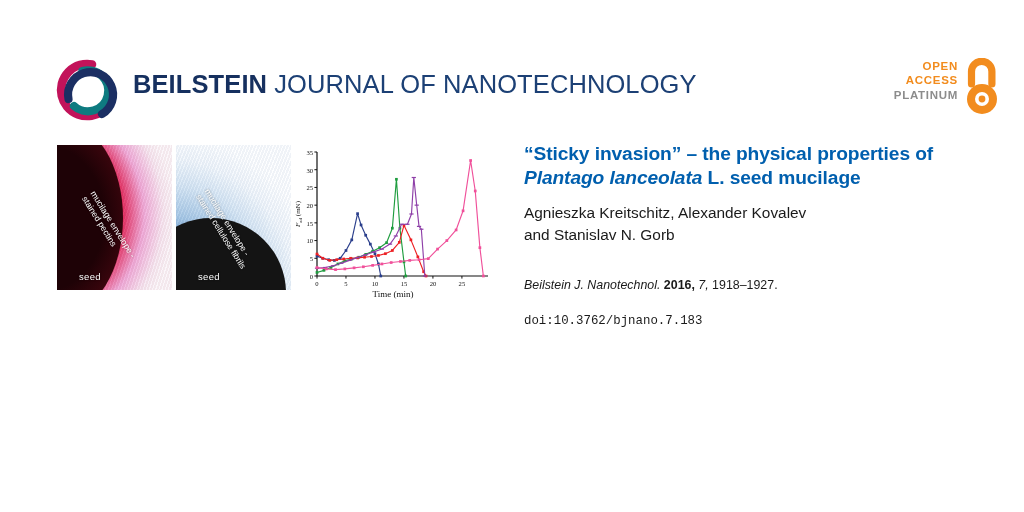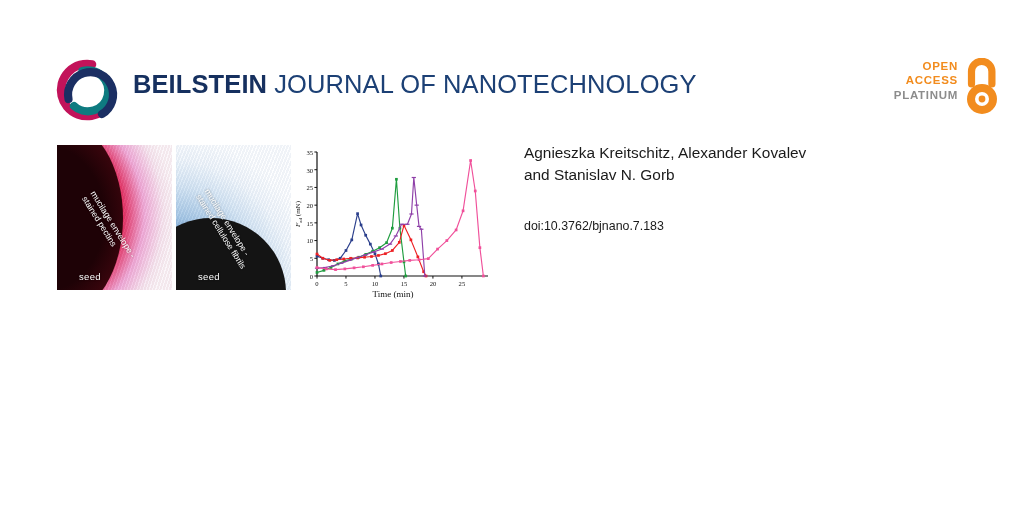--- a/index.html
+++ b/index.html
@@ -182,23 +182,24 @@
 
   #citation-block {
     margin-top: 31px;
     font-size: 12.4px;
     color: #1a1a1a;
   }
   #citation-line { line-height: 1.4; }
   #citation-line .ci-italic { font-style: italic; }
   #citation-line .ci-bold { font-weight: bold; }
   #doi-block {
-    margin-top: 5px;
+    margin-top: 18px;
     font-size: 12.4px;
     line-height: 1.5;
+    font-family: Liberation Mono, monospace;
   }
 </style>
 </head>
 <body>
 
 <div id="header">
 
   <div id="logo-mark">
     <svg width="70" height="70" viewBox="0 0 70 70" aria-hidden="true">
 
@@ -389,21 +390,30 @@
       <text id="chart-xlabel" x="99" y="152" text-anchor="middle" font-family="'Liberation Serif', serif" font-size="9" fill="#111">Time (min)</text>
       <g id="chart-ylabel-group">
           <text x="0" y="0" text-anchor="middle" font-family="'Liberation Serif', serif" font-size="7" fill="#111" transform="translate(6,69) rotate(-90)"><tspan font-style="italic">F</tspan><tspan font-size="5" dy="1.6">ad</tspan><tspan dy="-1.6"> (mN)</tspan></text>
         </g>
     </svg>
   </div>
 </div>
 
 <div id="article-column">
 
+  <h1 id="article-title">
+    <span>“Sticky invasion” – the physical properties of </span><span class="sp-italic">Plantago lanceolata</span><span> L. seed mucilage</span>
+  </h1>
 
   <p id="article-authors">Agnieszka Kreitschitz, Alexander Kovalev<br>and Stanislav N. Gorb</p>
 
   <div id="citation-block">
+    <div id="citation-line">
+      <span class="ci-italic">Beilstein J. Nanotechnol.</span>
+      <span class="ci-bold">2016,</span>
+      <span class="ci-italic">7,</span>
+      <span>1918–1927.</span>
+    </div>
     <div id="doi-block">
       <div>doi:10.3762/bjnano.7.183</div>
     </div>
   </div>
 </div>
 
 </body></html>

